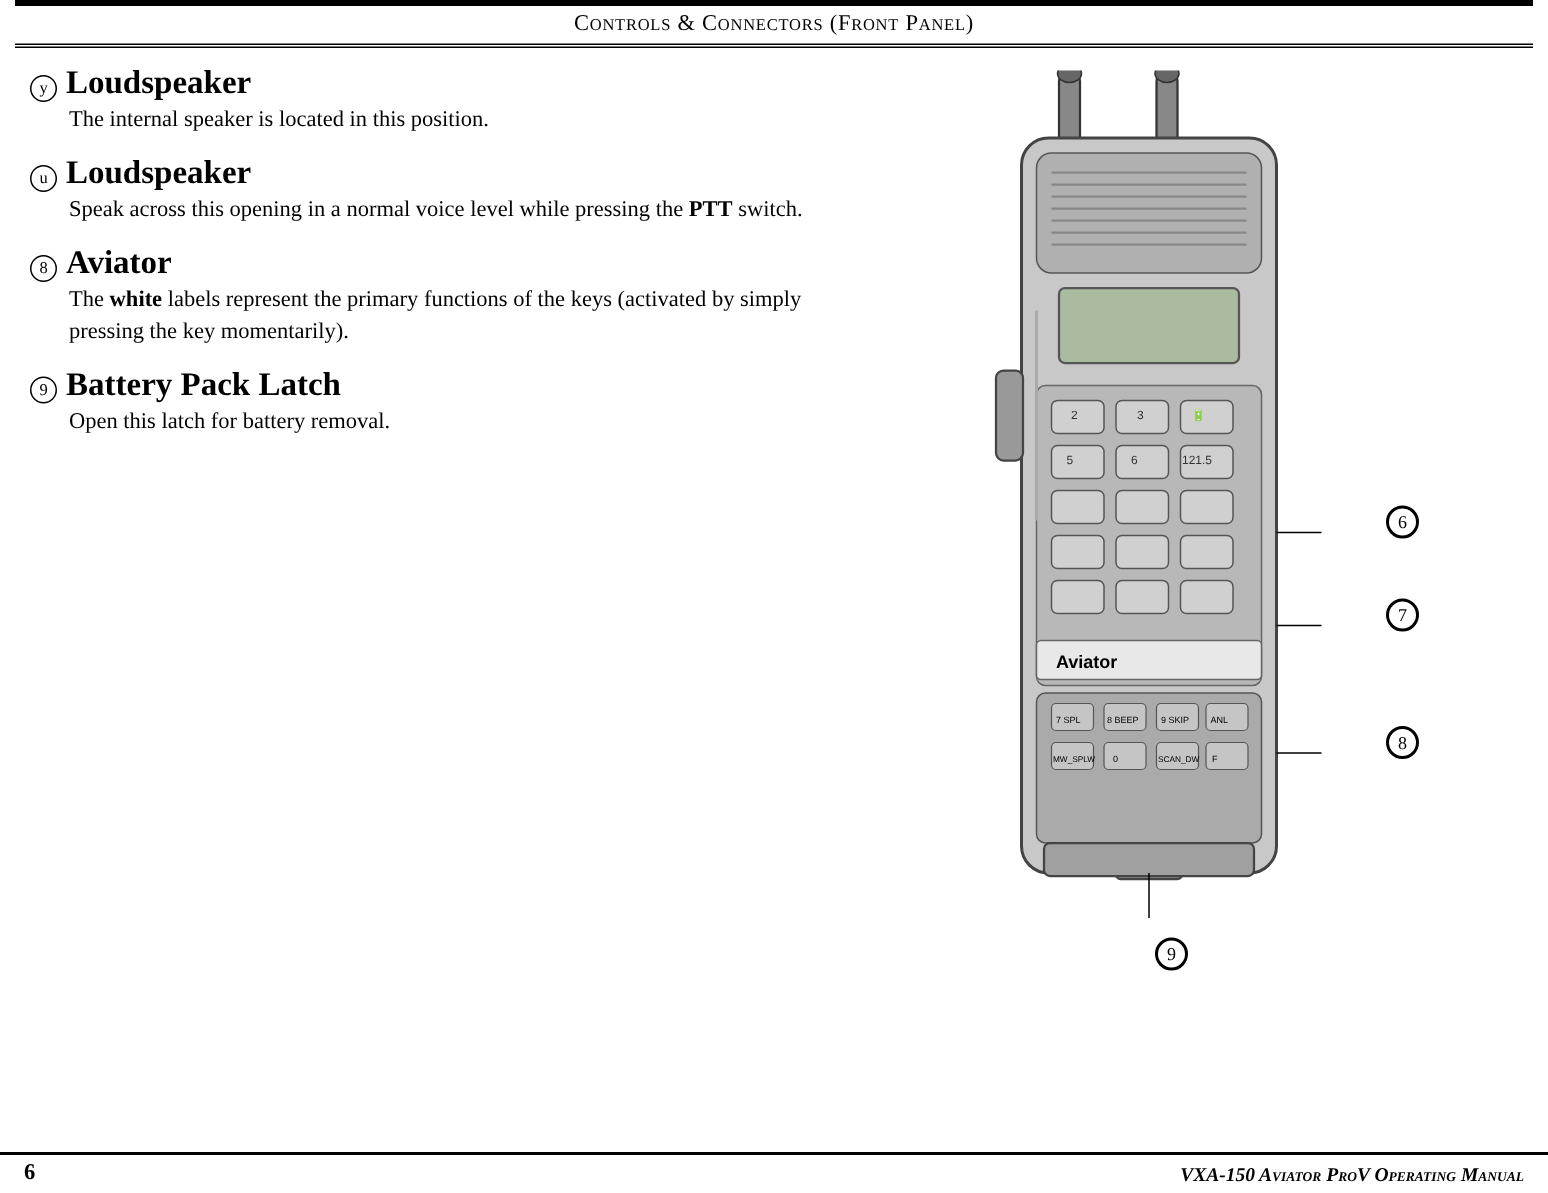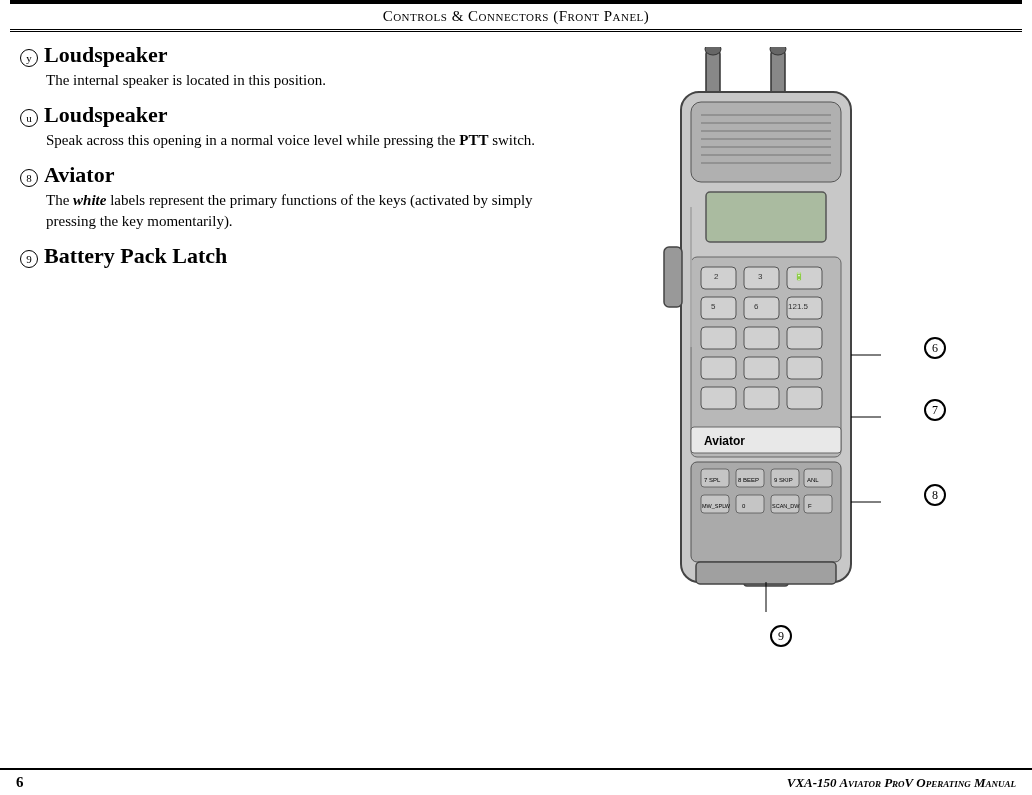--- a/index.html
+++ b/index.html
@@ -77,21 +77,21 @@
       margin-left: 26px;
       font-size: 15px;
       line-height: 1.45;
       margin-bottom: 6px;
     }
 
     .item-body p {
       margin-bottom: 6px;
     }
 
-    .bold-italic { font-weight: bold; font-style: italic; }
+    .bold-italic { font-weight: bold; }
     .italic { }
     .bold { font-weight: bold; }
 
     
     .image-column {
       flex: 1;
       display: flex;
       align-items: flex-start;
       justify-content: center;
       position: relative;
@@ -191,20 +191,23 @@
       <div class="item-body">
         <p>The <span class="bold-italic">white</span> labels represent the <span class="italic">primary</span> functions of the keys (activated by simply pressing the key momentarily).</p>
       </div>
     </div>
 
     <div class="item-block">
       <div class="item-heading">
         <span class="item-circle">9</span>
         <span class="item-title">Battery Pack Latch</span>
       </div>
+      <div class="item-body">
+        <p>Open this latch for battery removal.</p>
+      </div>
     </div>
 
   </div>
 
   <div class="image-column">
     <div class="radio-container">
 
       
       <svg class="radio-svg" viewBox="0 0 280 600" xmlns="http://www.w3.org/2000/svg">
 

